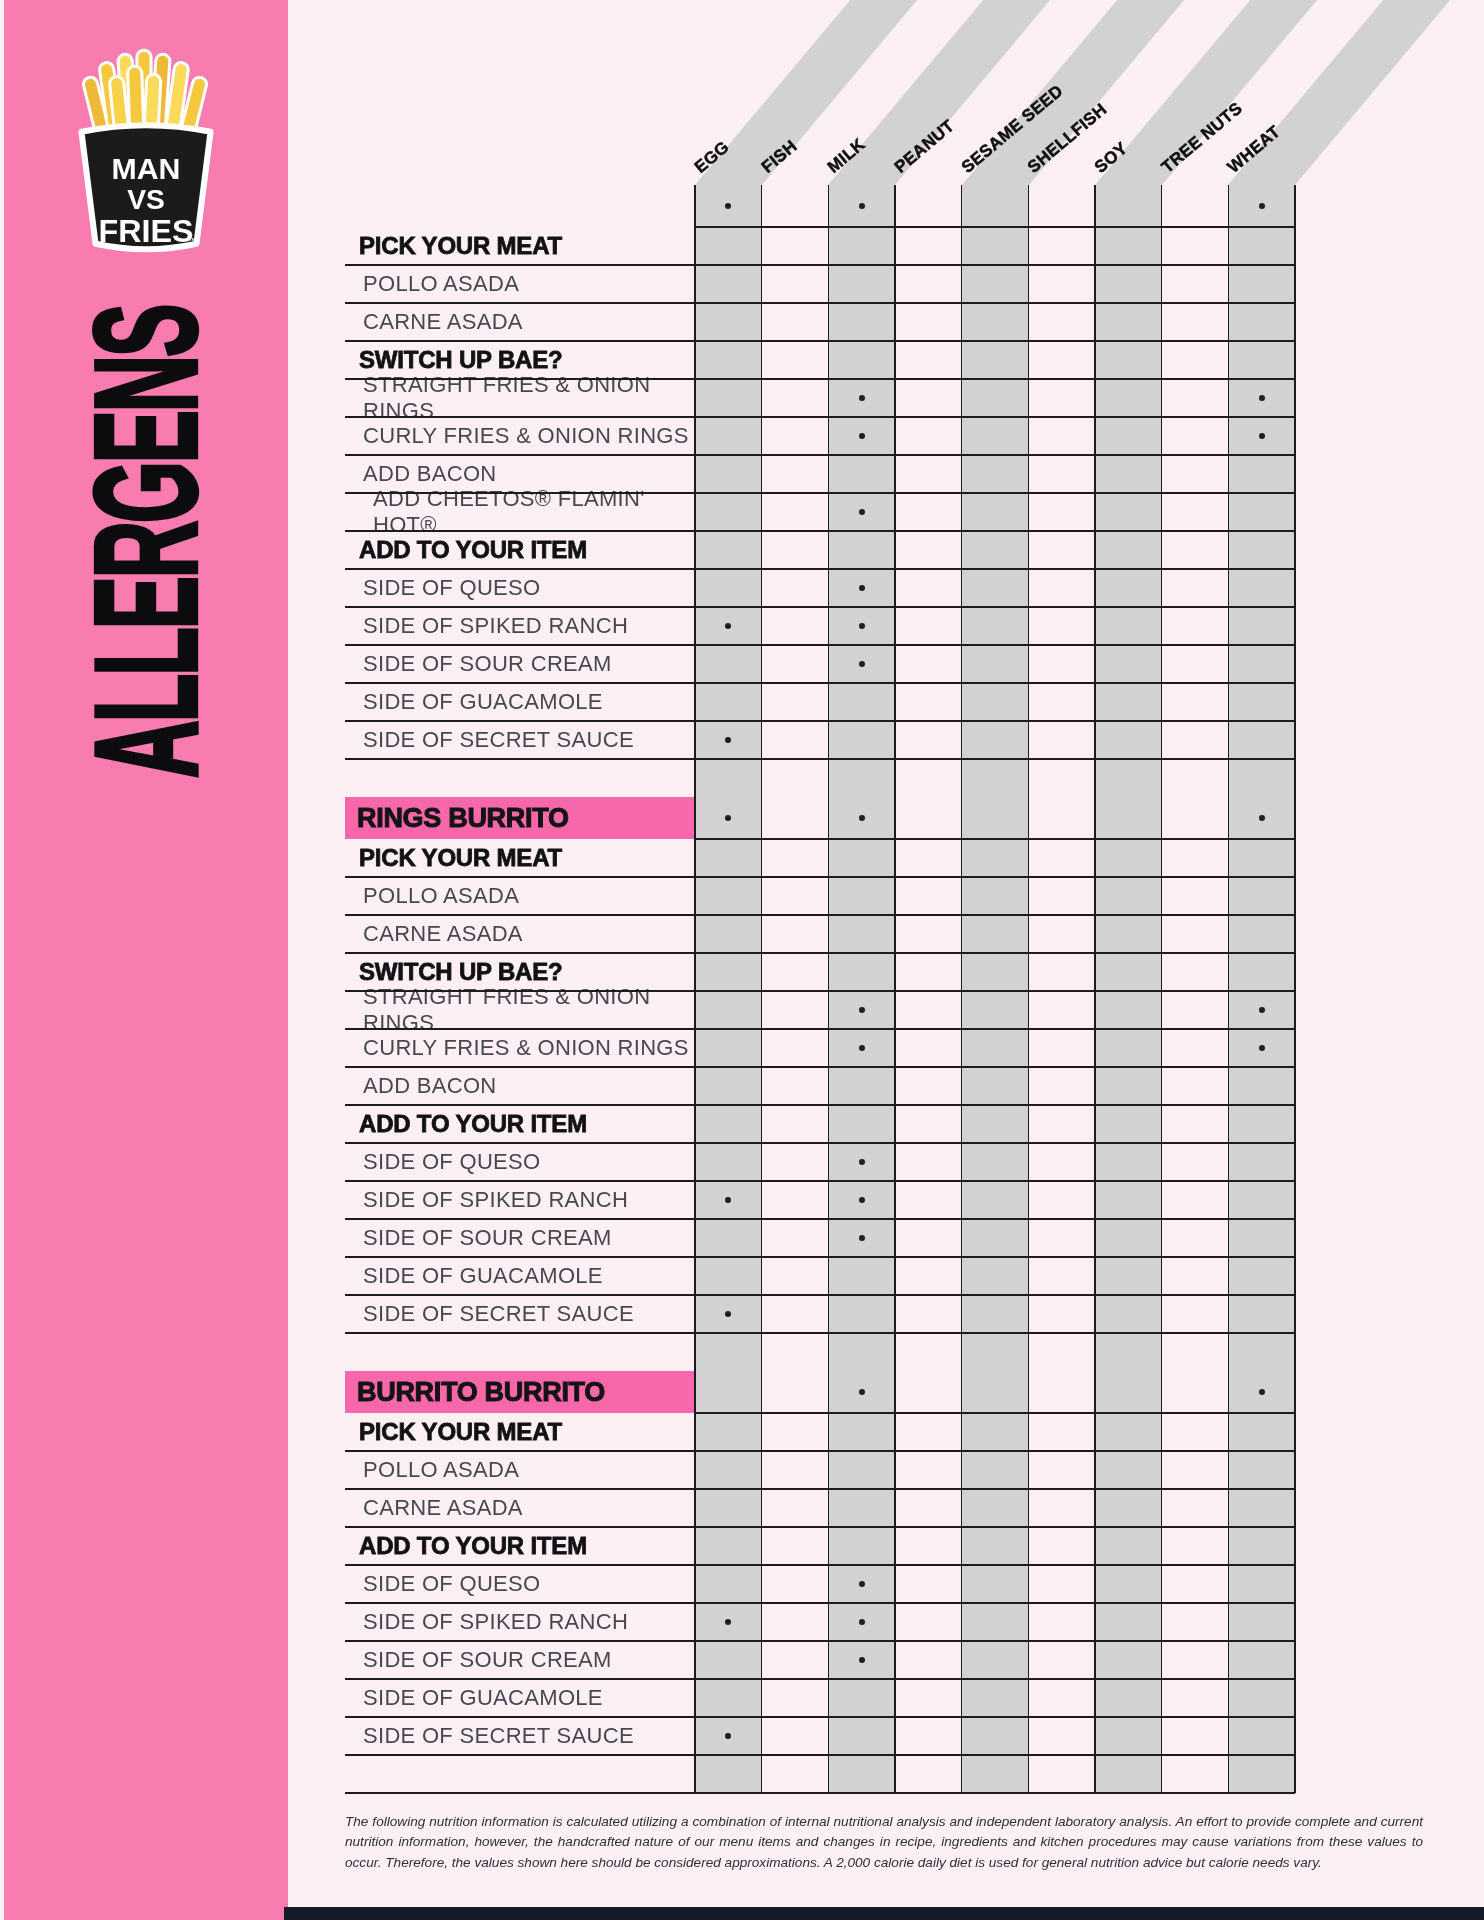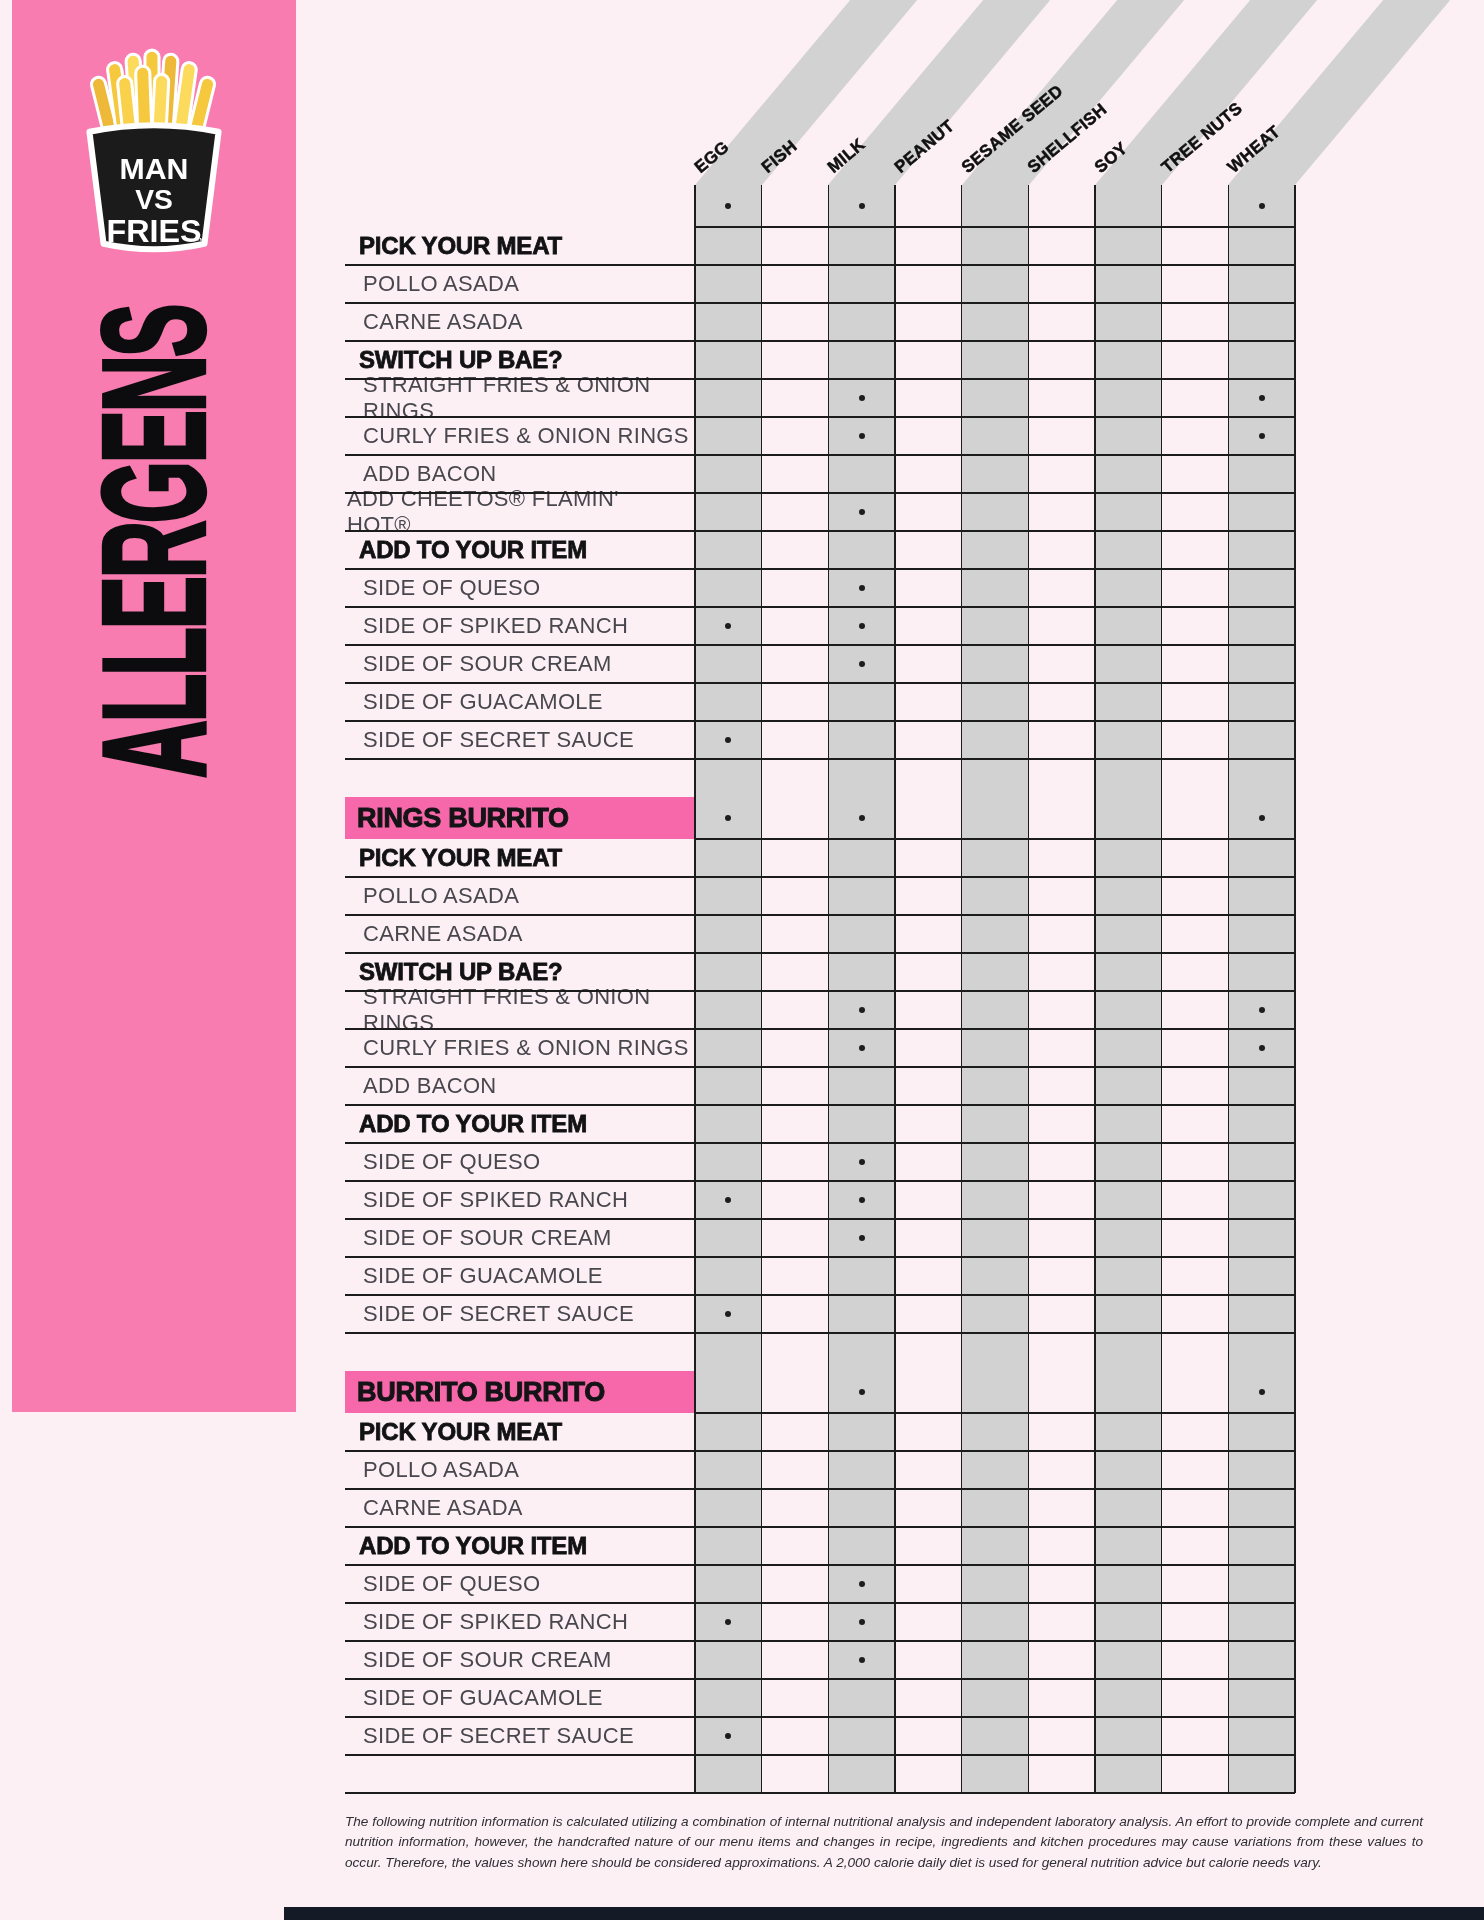--- a/index.html
+++ b/index.html
@@ -1,19 +1,19 @@
 <!DOCTYPE html>
 <html><head>
 <meta charset="utf-8">
 <style>
   html,body{margin:0;padding:0;background:#fcf0f5;}
   #page{position:relative;width:1484px;height:1920px;background:#fcf0f5;overflow:hidden;
         font-family:"Liberation Sans",sans-serif;}
   
-  #sidebar{position:absolute;left:12px;top:0;width:284px;height:1412px;background:#f87cb0;z-index:2;}
+  #sidebar{position:absolute;left:4px;top:0;width:284px;height:1920px;background:#f87cb0;z-index:2;}
   #vtitle{position:absolute;left:142px;top:542px;white-space:nowrap;color:#0c0c0e;
           font-weight:700;font-size:100px;letter-spacing:-3px;-webkit-text-stroke:3px #0c0c0e;
           transform:translate(-50%,-50%) rotate(-90deg) scale(0.80,1.45);}
   
   .stripe{position:absolute;top:0;background:#d2d2d2;transform:skewX(-40deg);transform-origin:0 100%;z-index:1;}
   .colshade{position:absolute;background:#d2d2d2;z-index:1;}
   .colhead{position:absolute;transform:rotate(-40deg);transform-origin:left bottom;white-space:nowrap;
            font-size:17px;font-weight:700;-webkit-text-stroke:0.5px #101010;color:#101010;letter-spacing:0.3px;z-index:5;}
   
   .titlebar{position:absolute;background:#f768ab;display:flex;align-items:center;z-index:3;}
@@ -108,21 +108,21 @@
     <div class="dot" style="left: 858.65px; top: 395px;"></div>
     <div class="dot" style="left: 1258.61px; top: 395px;"></div>
     <div class="rowlabel item" style="left: 345px; top: 417px; width: 350px; height: 38px;">
       <span>CURLY FRIES &amp; ONION RINGS</span>
     </div>
     <div class="dot" style="left: 858.65px; top: 433px;"></div>
     <div class="dot" style="left: 1258.61px; top: 433px;"></div>
     <div class="rowlabel item" style="left: 345px; top: 455px; width: 350px; height: 38px;">
       <span>ADD BACON</span>
     </div>
-    <div class="rowlabel item" style="left: 329px; top: 493px; width: 350px; height: 38px;">
+    <div class="rowlabel item" style="left: 355px; top: 493px; width: 350px; height: 38px;">
       <span>ADD CHEETOS® FLAMIN' HOT®</span>
     </div>
     <div class="dot" style="left: 858.65px; top: 509px;"></div>
     <div class="rowlabel subheader" style="left: 345px; top: 531px; width: 350px; height: 38px;">
       <span>ADD TO YOUR ITEM</span>
     </div>
     <div class="rowlabel item" style="left: 345px; top: 569px; width: 350px; height: 38px;">
       <span>SIDE OF QUESO</span>
     </div>
     <div class="dot" style="left: 858.65px; top: 585px;"></div>

